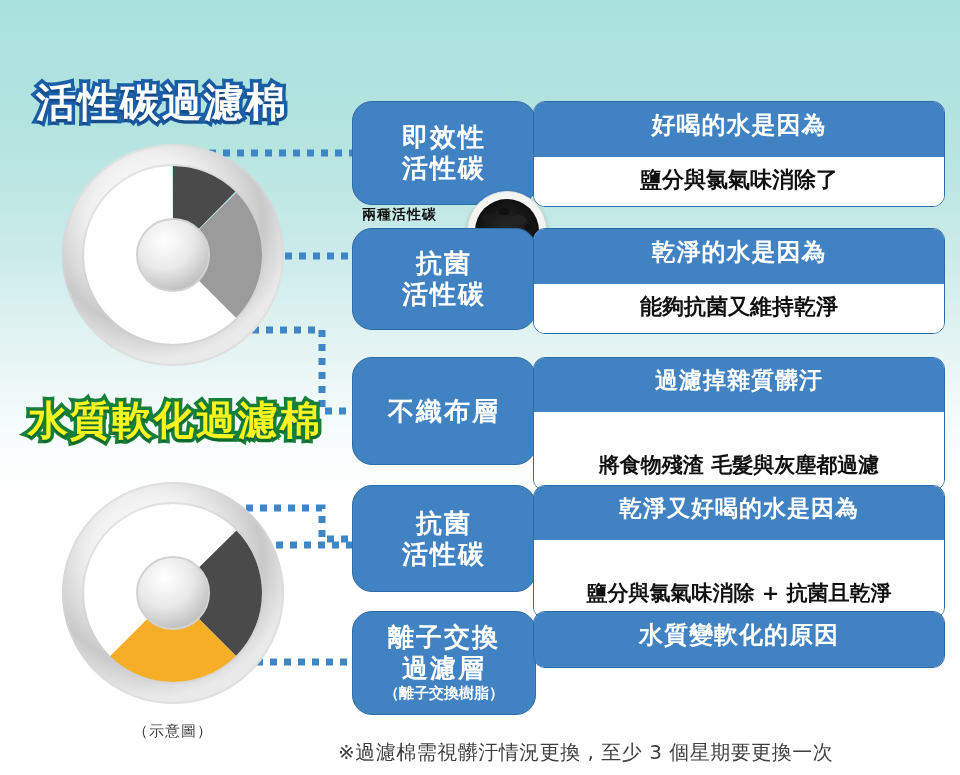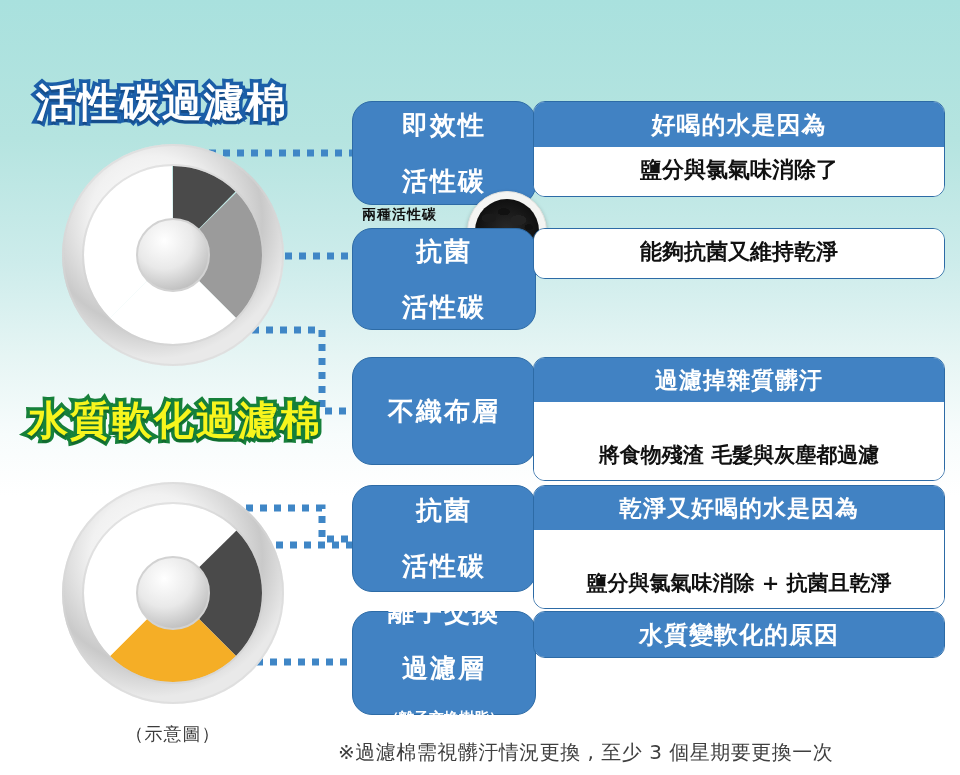--- a/index.html
+++ b/index.html
@@ -38,48 +38,47 @@
     text-shadow:0 3px 0 rgba(0,0,0,.18);
   }
 
   
   .wheel{position:absolute;width:230px;height:230px;}
   #wheel-1{left:58px;top:140px;}
   #wheel-2{left:58px;top:478px;}
   .wheel-caption{
     position:absolute;left:58px;top:722px;width:230px;text-align:center;
     font-family:"DejaVu Sans","Liberation Sans",sans-serif;
-    font-size:18px;color:#3b3b3b;letter-spacing:1px;
+    font-size:15px;color:#3b3b3b;letter-spacing:1px;
   }
 
   
   .conn{position:absolute;}
   .lbl{
     position:absolute;left:352px;width:184px;
     background:#4182c3;border:1.5px solid #2d6ba6;border-radius:20px;
     color:#ffffff;text-align:center;
     font-family:"DejaVu Serif","Liberation Serif",serif;
     font-weight:700;
     display:flex;flex-direction:column;align-items:center;justify-content:center;
     box-sizing:border-box;
-    gap:25px;
   }
   .lbl .l{font-size:26px;line-height:1.18;letter-spacing:2px;white-space:nowrap;}
   .lbl .sub{font-size:15px;line-height:1.3;letter-spacing:0px;white-space:nowrap;margin-top:1px;}
 
   .card{
     position:absolute;left:533px;width:412px;
     border:1.5px solid #2d6ba6;border-radius:12px;overflow:hidden;
     box-sizing:border-box;background:#ffffff;
   }
   .card .hdr{
     background:#4182c3;color:#ffffff;text-align:center;
     font-family:"DejaVu Serif","Liberation Serif",serif;
     font-weight:700;font-size:24px;letter-spacing:1px;
-    padding:7px 4px 6px;white-space:nowrap;
+    padding:7px 4px 16px;white-space:nowrap;
   }
   .card .bdy{
     background:#ffffff;color:#111111;text-align:center;
     font-family:"DejaVu Serif","Liberation Serif",serif;
     font-weight:700;font-size:22px;letter-spacing:0px;
     padding:8px 4px 11px;white-space:nowrap;
   }
   .card.tight .hdr{font-size:23px;}
   .card.tight .bdy{font-size:21px;margin-top:31px;}
 
@@ -262,20 +261,21 @@
   <div id="carbon-caption">兩種活性碳</div>
   <div id="carbon-photo">
     <div class="granules"></div>
   </div>
 
   <div class="lbl" style="top:228px;height:102px;">
     <div class="l">抗菌</div>
     <div class="l">活性碳</div>
   </div>
   <div class="card" style="top:228px;">
+    <div class="hdr">乾淨的水是因為</div>
     <div class="bdy">能夠抗菌又維持乾淨</div>
   </div>
 
   <div class="lbl" style="top:357px;height:108px;">
     <div class="l">不織布層</div>
   </div>
   <div class="card tight" style="top:357px;">
     <div class="hdr">過濾掉雜質髒汙</div>
     <div class="bdy">將食物殘渣 毛髮與灰塵都過濾</div>
   </div>

